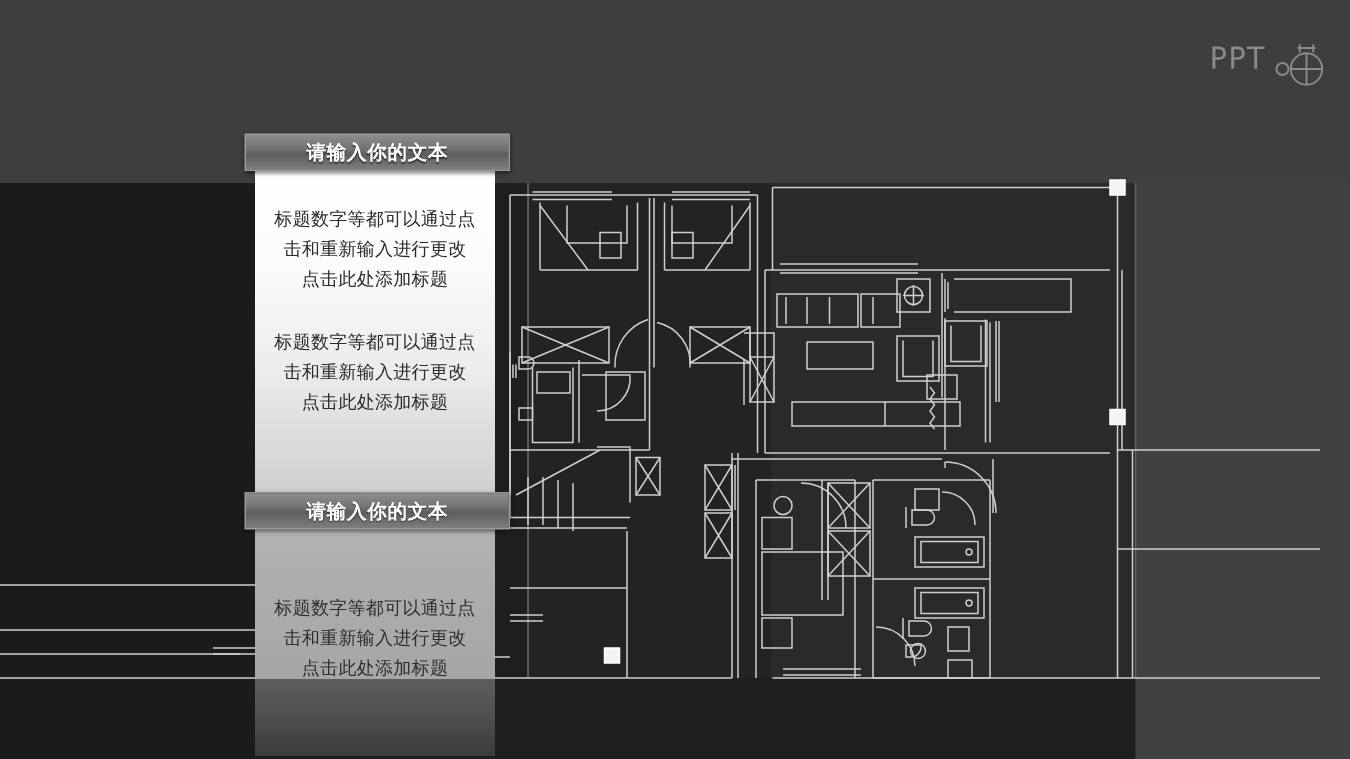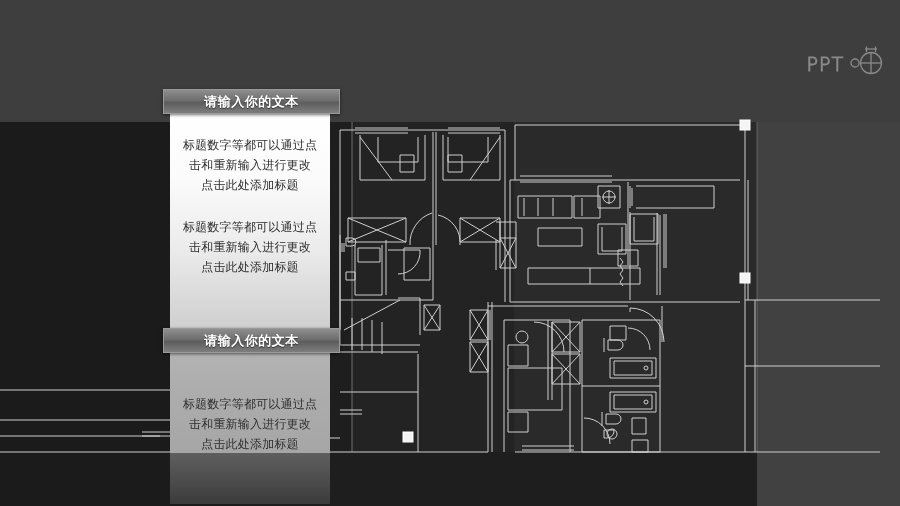--- a/index.html
+++ b/index.html
@@ -50,22 +50,22 @@
 
   
   .title{
     position:absolute;left:142px;top:21px;
     font-size:27px;font-weight:bold;color:#f2f2f2;
     letter-spacing:1px;
     white-space:nowrap;
     text-shadow:0 1px 2px rgba(0,0,0,.6);
   }
   .logo{
-    position:absolute;right:16px;top:45px;
-    display:flex;align-items:flex-end;gap:6px;
+    position:absolute;right:16px;top:28px;
+    display:flex;align-items:flex-start;gap:6px;
     color:#7d7d7d;
   }
   .logo-text{
     font-size:19px;letter-spacing:1px;
     color:transparent;
     -webkit-text-stroke:1px #8a8a8a;
     font-weight:300;
   }
   .logo-mark{display:block;}
 
@@ -90,21 +90,20 @@
     box-sizing:border-box;
     padding:22px 12px 10px 12px;
   }
   .box-body.shaded{
     background:linear-gradient(180deg,#b3b3b3 0%,#acacac 45%,#a6a6a6 100%);
   }
   .para{
     font-size:12px;line-height:20px;color:#2b2b2b;
     text-align:center;margin:0 0 22px 0;
     letter-spacing:.2px;
-    font-family:Liberation Mono, monospace;
   }
   .para:last-child{margin-bottom:0;}
   .box-body.shaded .para{color:#2e2e2e;}
 
   .box-tail{
     background:linear-gradient(180deg,#5e5e5e 0%,#4e4e4e 50%,#3b3b3b 100%);
   }
 
   
   .plan{position:absolute;left:0;top:0;width:900px;height:506px;}

